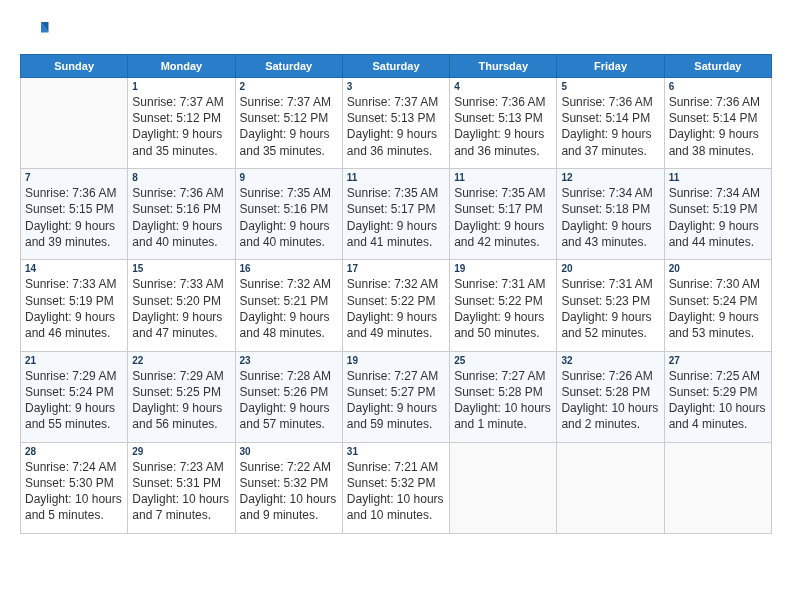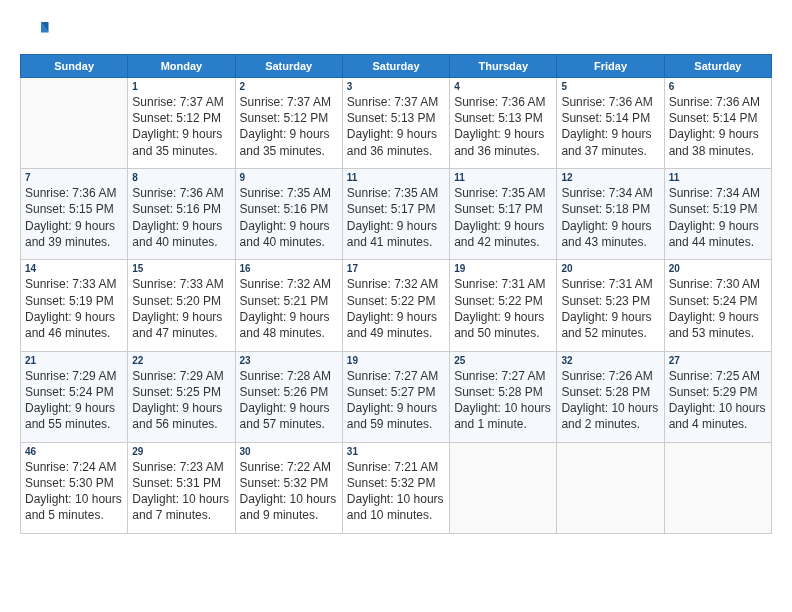--- a/index.html
+++ b/index.html
@@ -247,21 +247,21 @@
             <span class="day-number">32</span>
             <div class="day-info">Sunrise: 7:26 AM<br>Sunset: 5:28 PM<br>Daylight: 10 hours<br>and 2 minutes.</div>
           </td>
           <td>
             <span class="day-number">27</span>
             <div class="day-info">Sunrise: 7:25 AM<br>Sunset: 5:29 PM<br>Daylight: 10 hours<br>and 4 minutes.</div>
           </td>
         </tr>
         <tr>
           <td>
-            <span class="day-number">46</span>
+            <span class="day-number">28</span>
             <div class="day-info">Sunrise: 7:24 AM<br>Sunset: 5:30 PM<br>Daylight: 10 hours<br>and 5 minutes.</div>
           </td>
           <td>
             <span class="day-number">29</span>
             <div class="day-info">Sunrise: 7:23 AM<br>Sunset: 5:31 PM<br>Daylight: 10 hours<br>and 7 minutes.</div>
           </td>
           <td>
             <span class="day-number">30</span>
             <div class="day-info">Sunrise: 7:22 AM<br>Sunset: 5:32 PM<br>Daylight: 10 hours<br>and 9 minutes.</div>
           </td>

